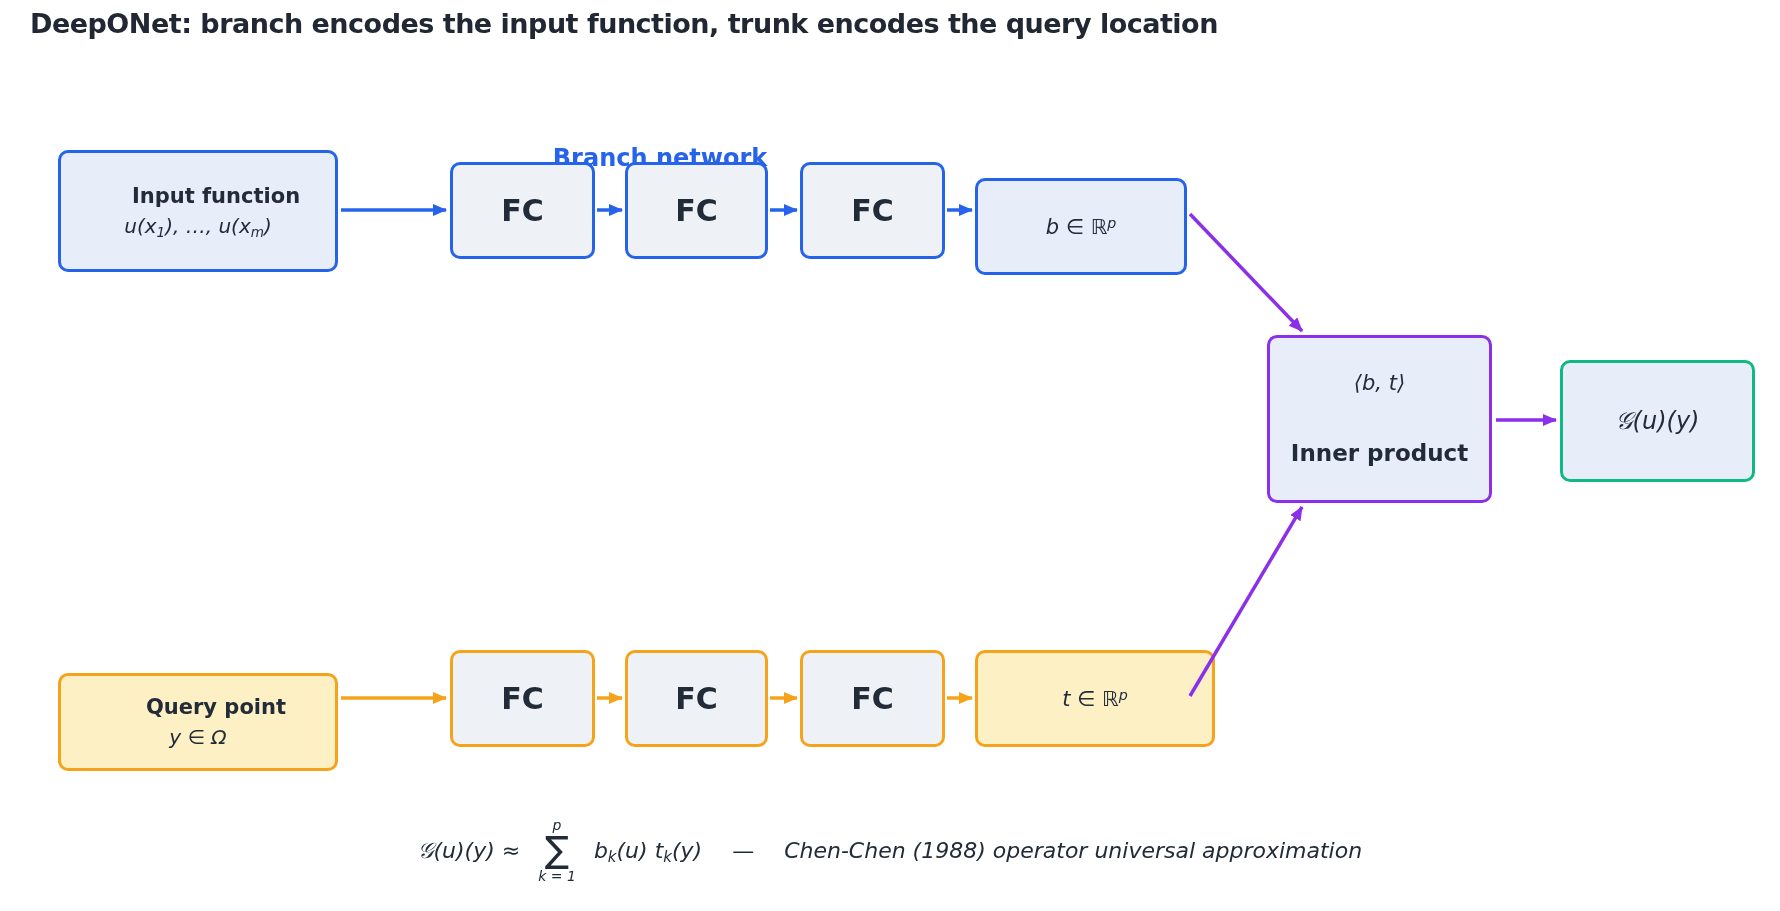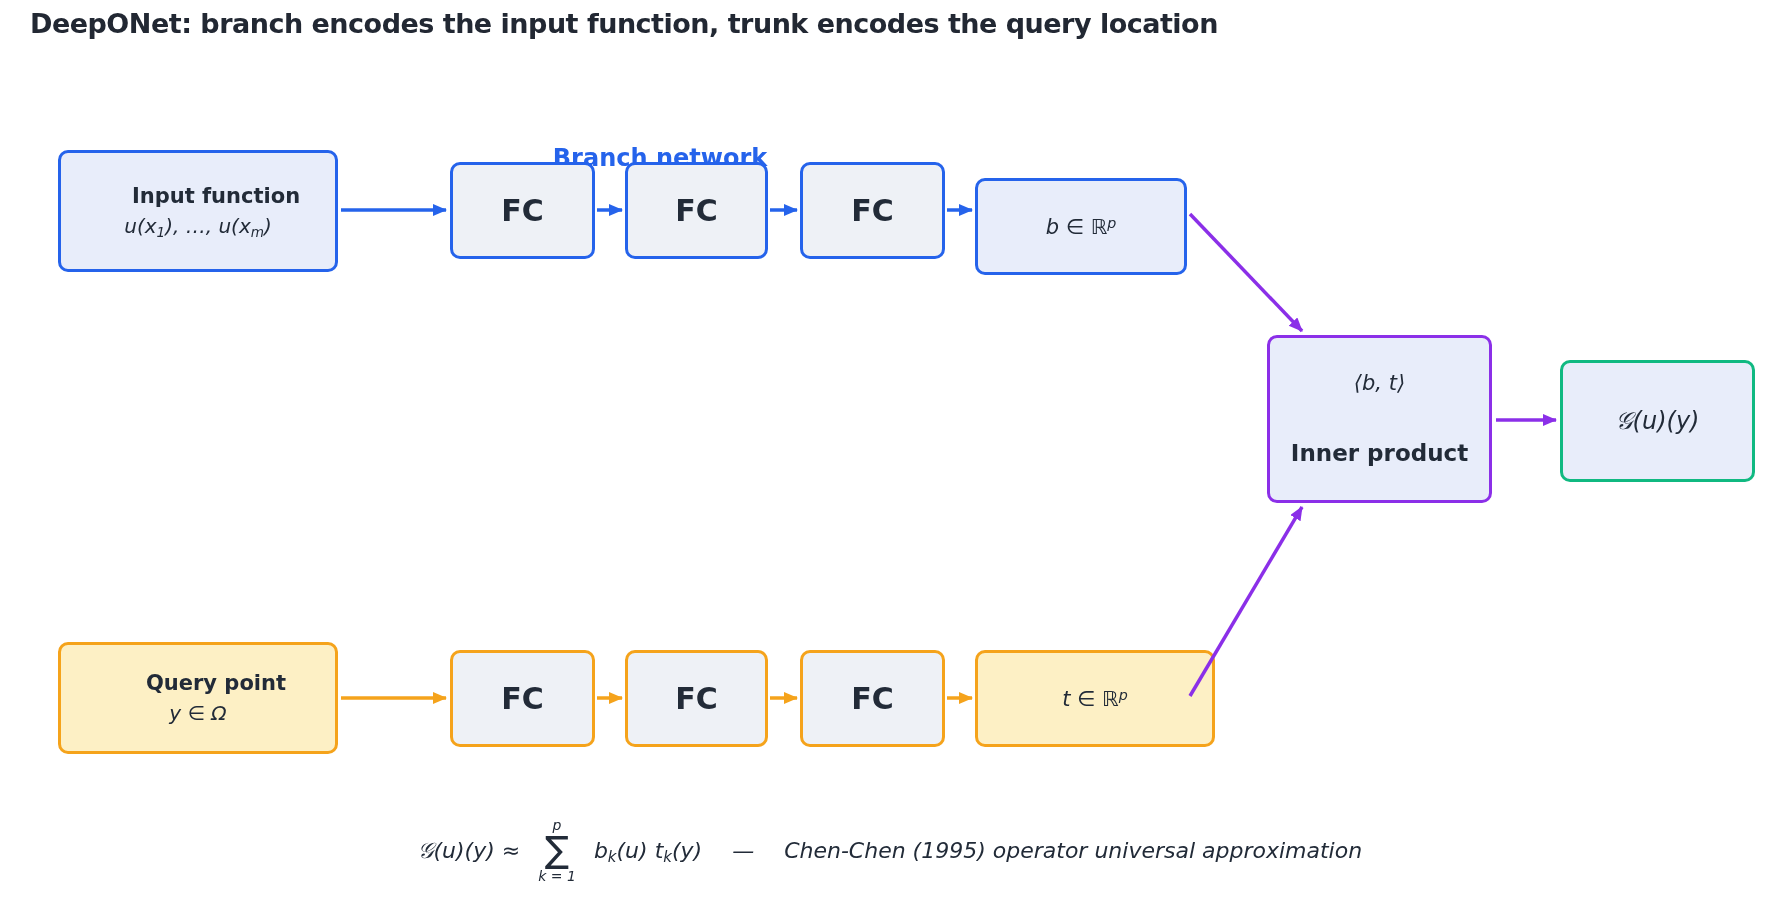--- a/index.html
+++ b/index.html
@@ -45,21 +45,21 @@
   .out-label{font-style:italic;font-size:24px;text-align:right;}
 
   
   .input-fn{left:58px;top:150px;width:280px;height:122px;}
   .fc-b1{left:450px;top:162px;width:145px;height:97px;}
   .fc-b2{left:625px;top:162px;width:143px;height:97px;}
   .fc-b3{left:800px;top:162px;width:145px;height:97px;}
   .bvec{left:975px;top:178px;width:212px;height:97px;}
   .merge{left:1267px;top:335px;width:225px;height:168px;}
   .outbox{left:1560px;top:360px;width:195px;height:122px;}
-  .query-pt{left:58px;top:642px;width:280px;height:112px;}
+  .query-pt{left:58px;top:673px;width:280px;height:98px;}
   .fc-t1{left:450px;top:650px;width:145px;height:97px;}
   .fc-t2{left:625px;top:650px;width:143px;height:97px;}
   .fc-t3{left:800px;top:650px;width:145px;height:97px;}
   .tvec{left:975px;top:650px;width:240px;height:97px;}
 
   sub{font-size:0.68em;vertical-align:-0.28em;line-height:0;}
   sup{font-size:0.68em;vertical-align:0.45em;line-height:0;}
 
   .arrows{position:absolute;left:0;top:0;width:1780px;height:911px;pointer-events:none;}
   .arrows line{fill:none;stroke-width:3.5px;}
@@ -165,16 +165,16 @@
 
   <div class="formula">
     <span class="lhs">𝒢(u)(y) ≈</span>
     <span class="sum-block">
       <span class="sum-top">p</span>
       <span class="sum-glyph">∑</span>
       <span class="sum-bottom">k = 1</span>
     </span>
     <span class="rhs"><span>b</span><sub>k</sub><span>(u) t</span><sub>k</sub><span>(y)</span></span>
     <span class="dash">—</span>
-    <span class="citation">Chen-Chen (1995) operator universal approximation</span>
+    <span class="citation">Chen-Chen (1988) operator universal approximation</span>
   </div>
 
 </div>
 
 </body></html>

